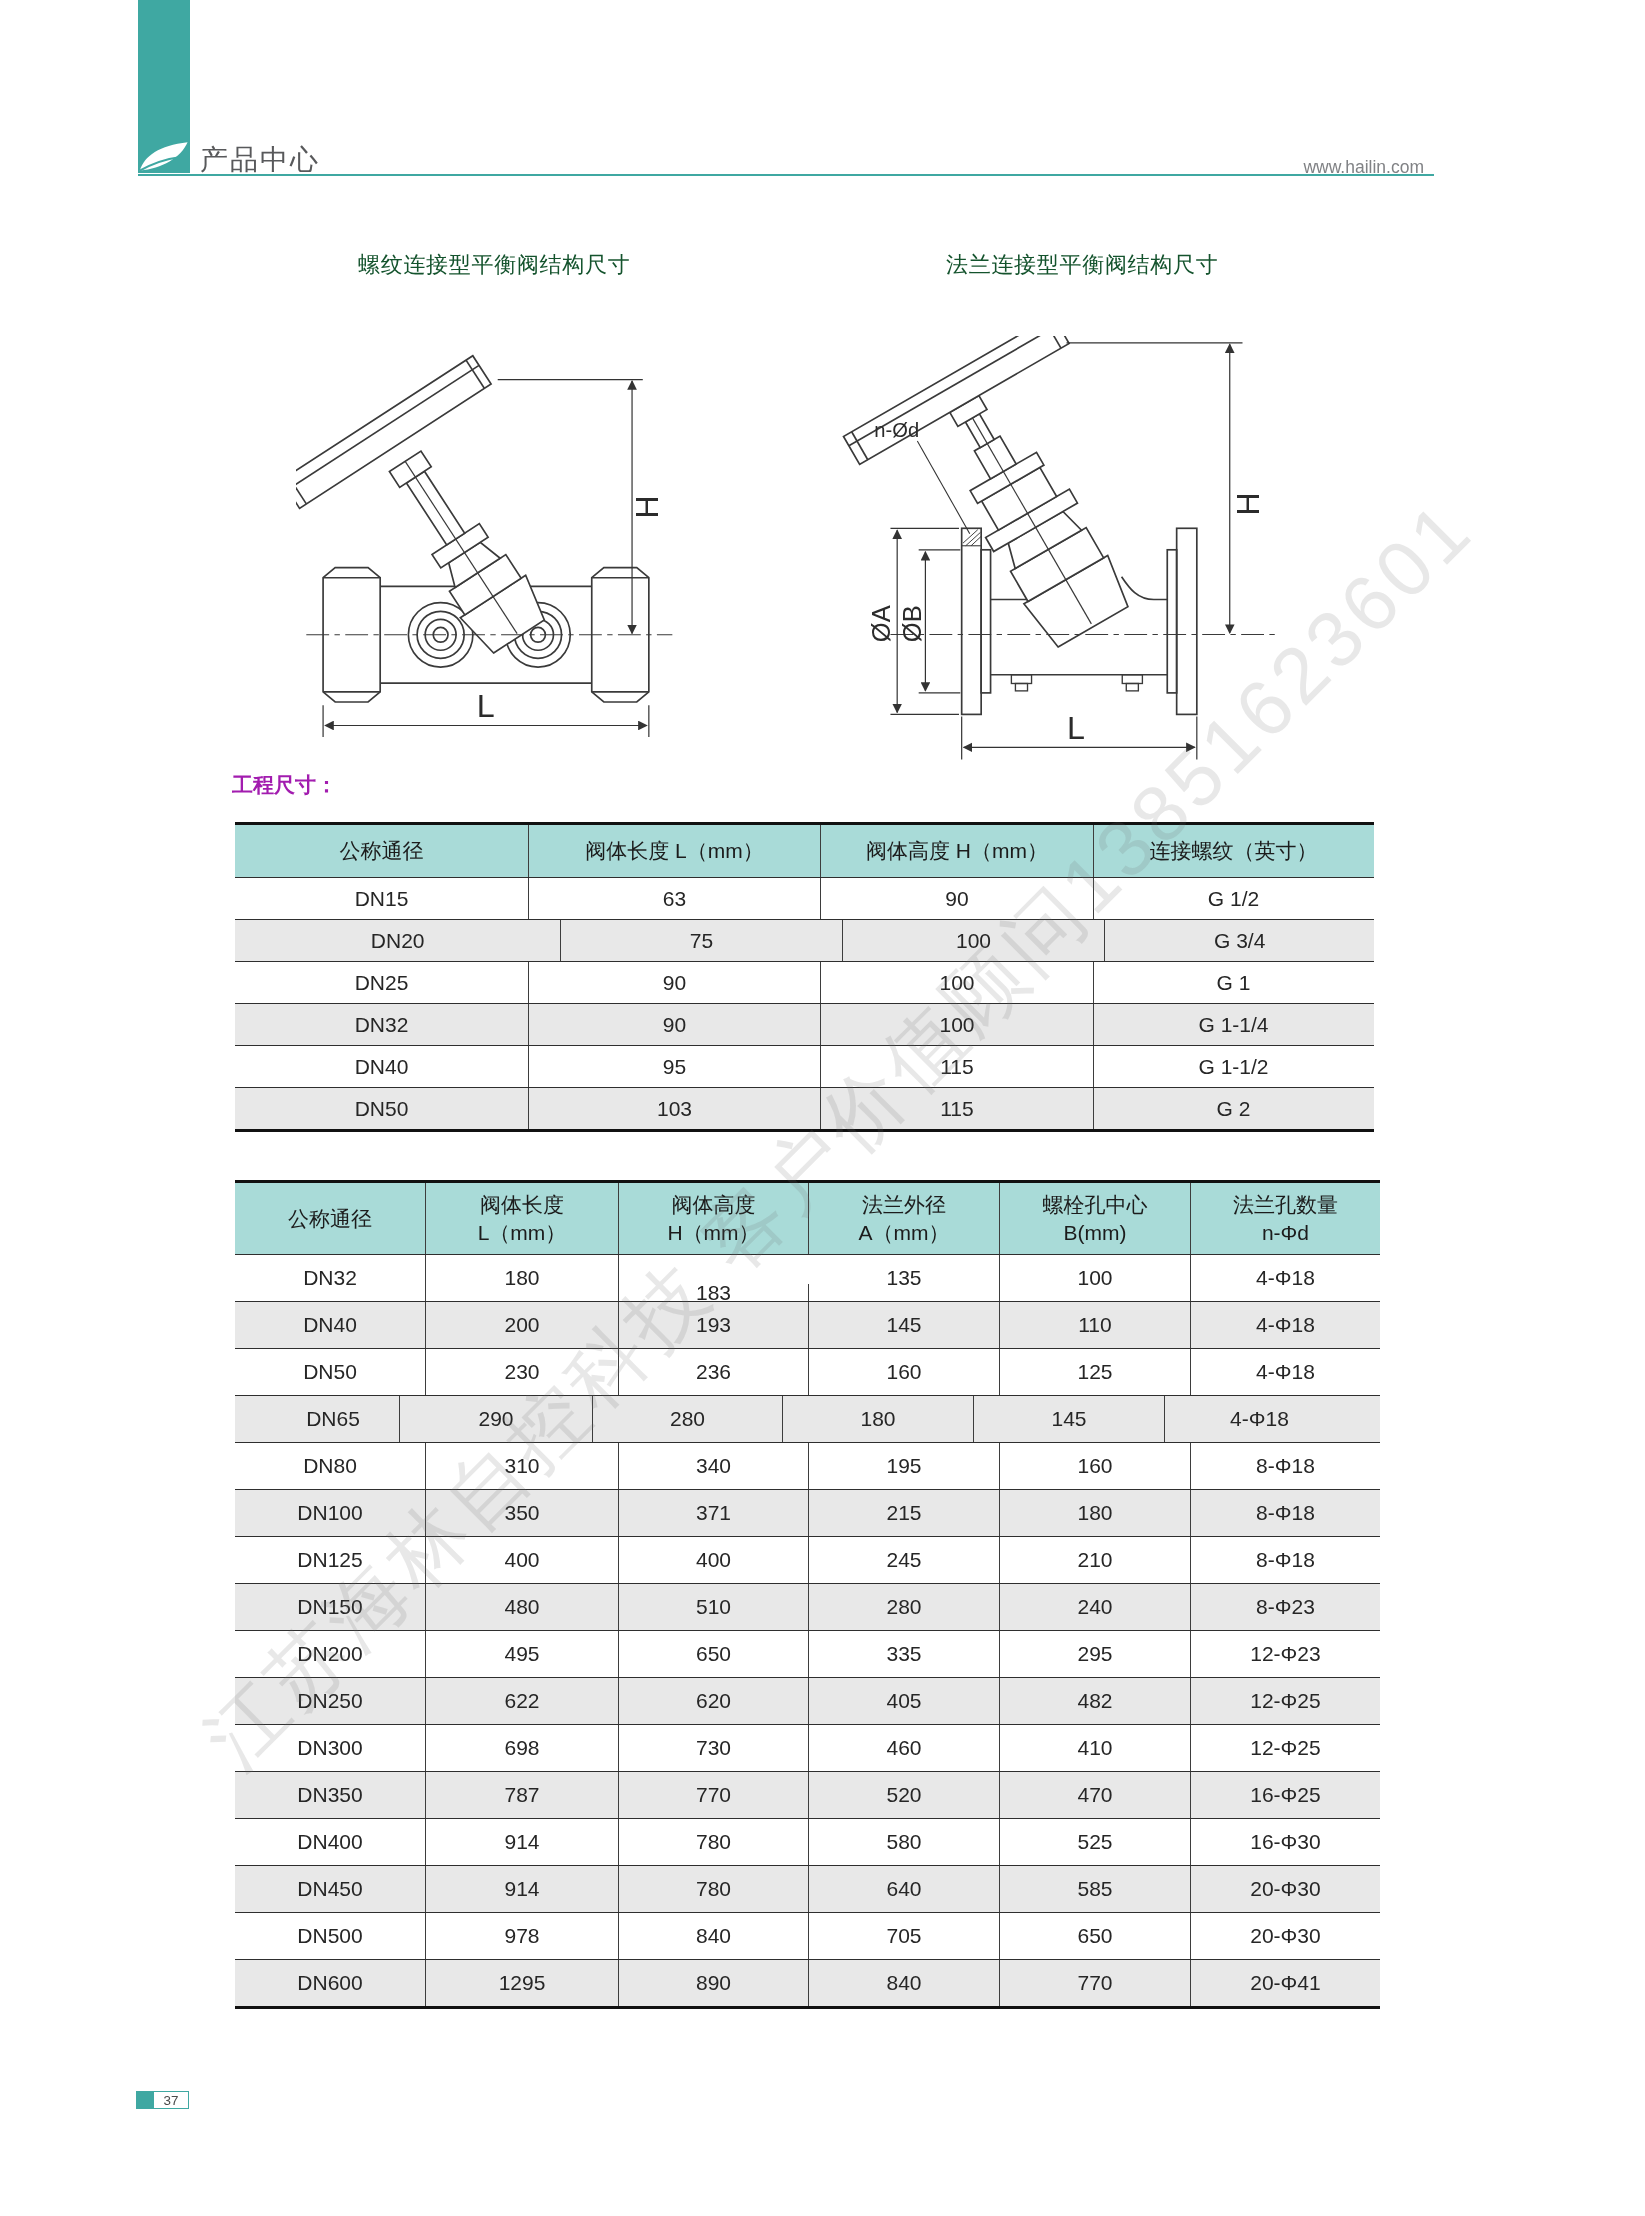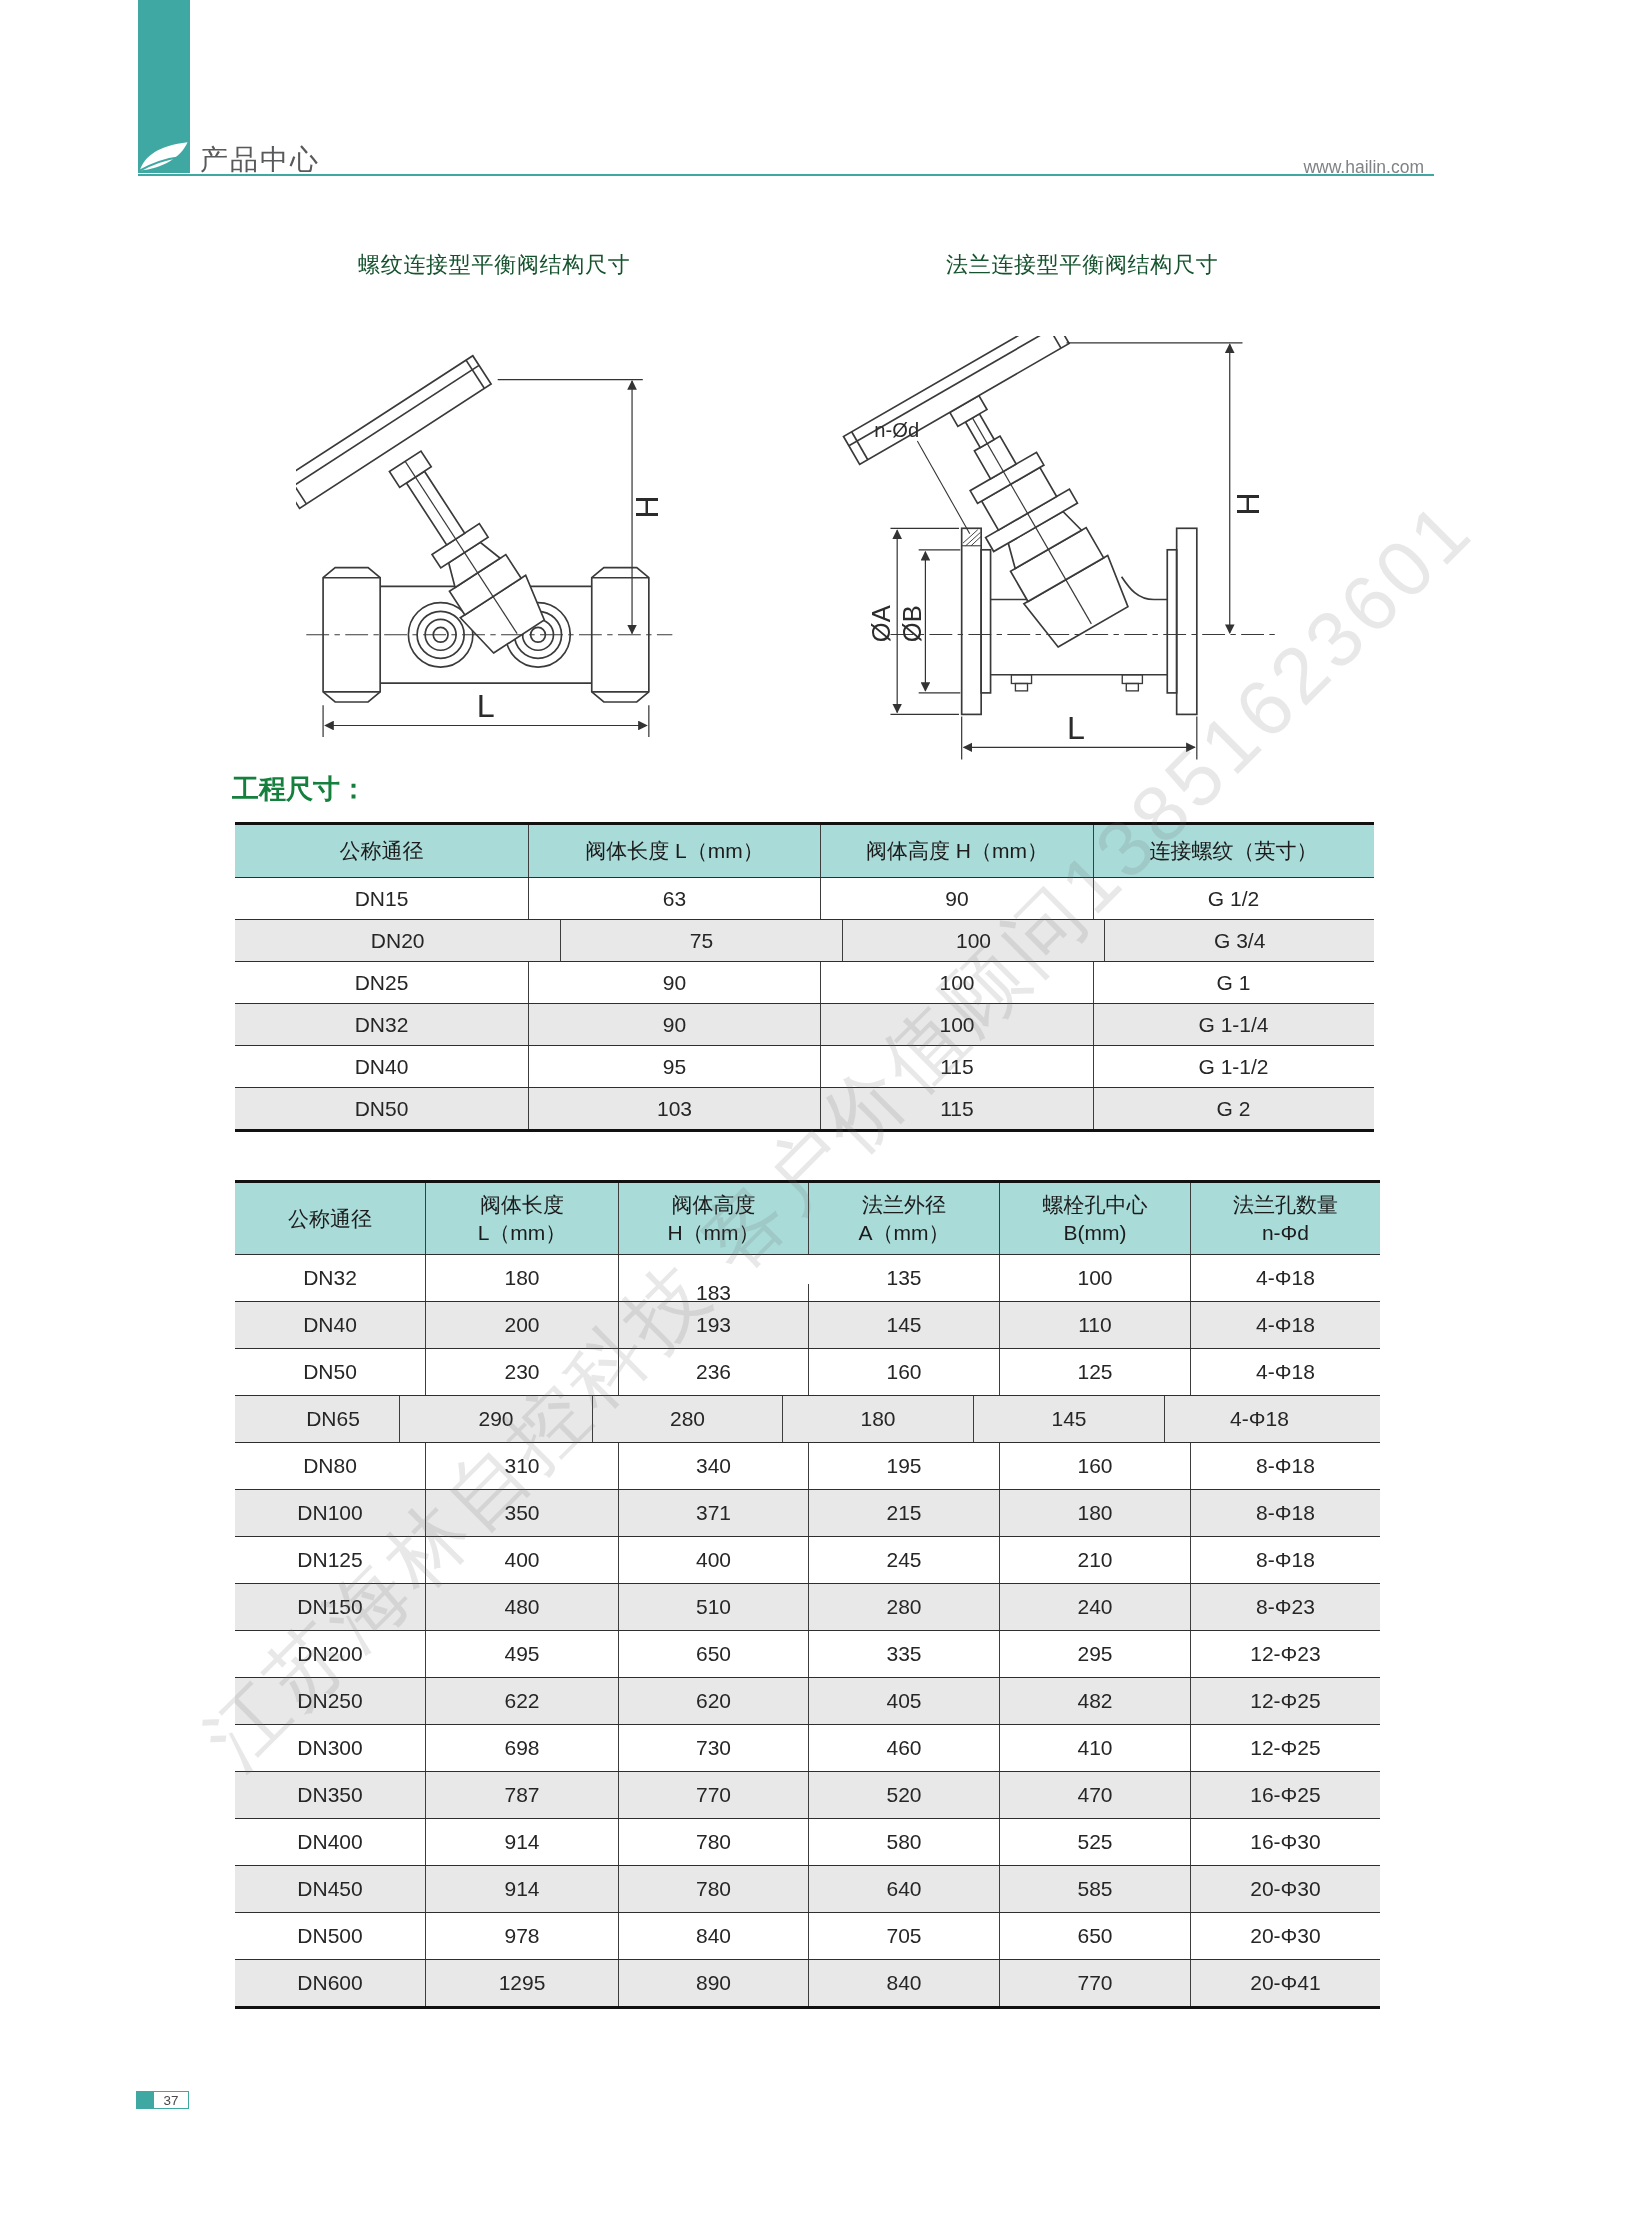--- a/index.html
+++ b/index.html
@@ -20,21 +20,21 @@
     pointer-events:none;z-index:5;
   }
   
   .fig-title{position:absolute;top:250px;font-size:22px;color:#14532d;letter-spacing:0.7px;}
   .fig-title.left{left:358px;}
   .fig-title.right{left:946px;}
   .drawing{position:absolute;}
   .drawing.left{left:296px;top:346px;}
   .drawing.right{left:830px;top:336px;}
   
-  .sec-heading{position:absolute;left:232px;top:771px;font-size:27px;font-weight:bold;color:#15803d;}
+  .sec-heading{position:absolute;left:232px;top:771px;font-size:21px;font-weight:bold;color:#a21caf;}
   
   .dtable{position:absolute;left:235px;border-top:3.4px solid #111;border-bottom:3.4px solid #111;z-index:2;}
   #table1{top:822px;width:1139px;}
   #table2{top:1180px;width:1145px;}
   .t-head{display:flex;background:#A9DBD8;}
   #table1 .t-head{height:52px;}
   #table2 .t-head{height:71px;}
   .t-hcell{
     display:flex;flex-direction:column;justify-content:center;align-items:center;
     box-sizing:border-box;border-right:1.3px solid #3d3d3d;font-size:21px;color:#1c1c1c;line-height:27.5px;

